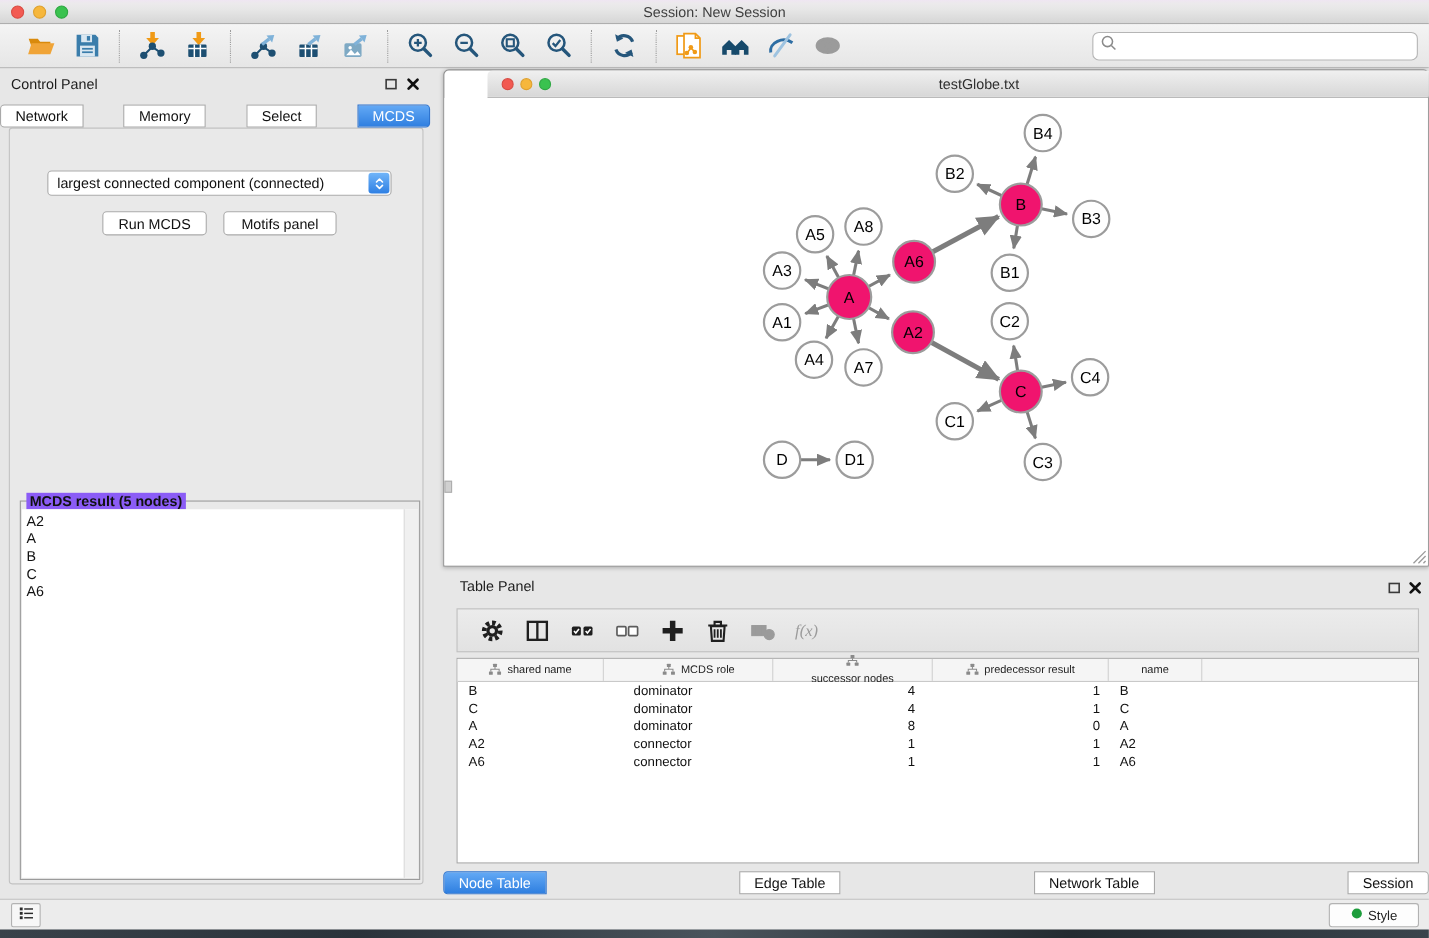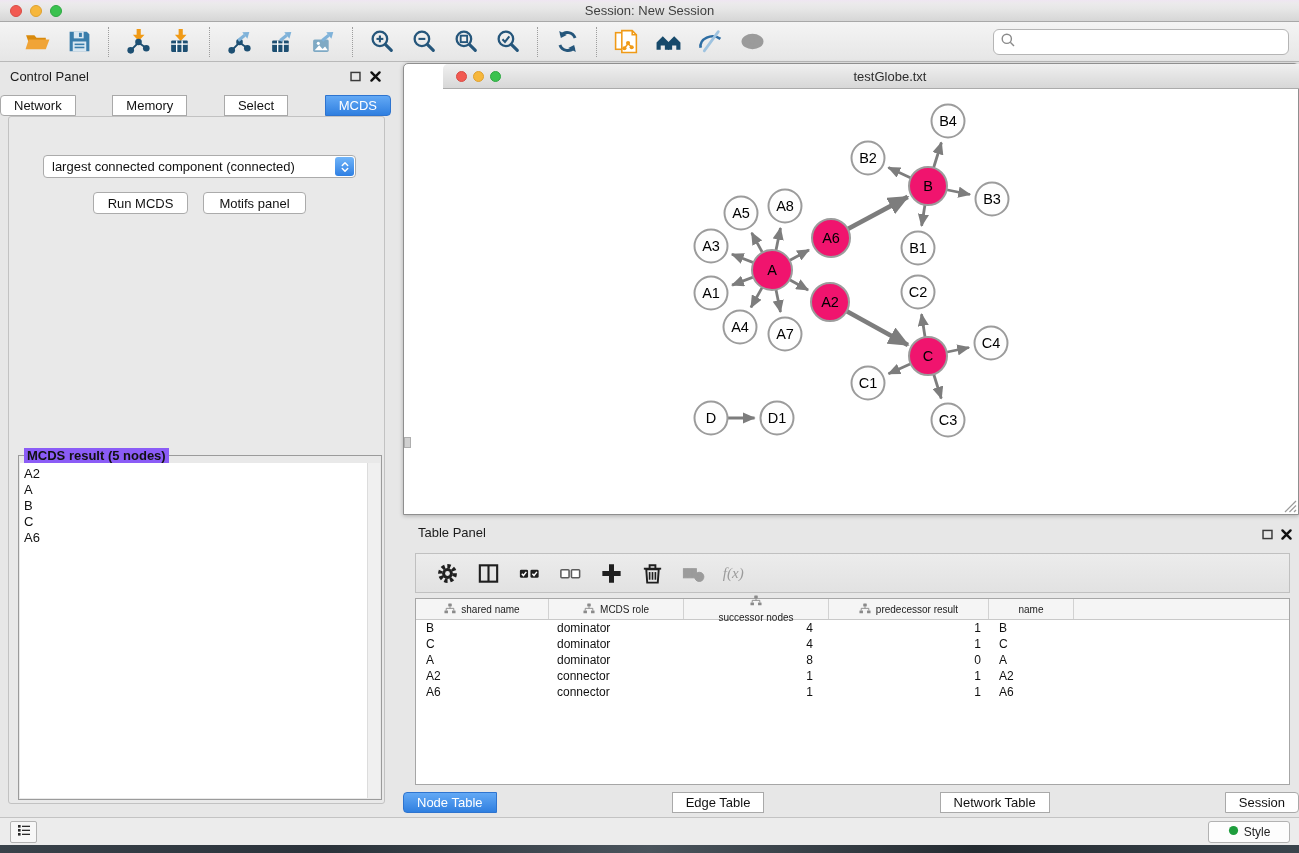--- a/index.html
+++ b/index.html
@@ -91,21 +91,21 @@
   .tp-toolbar .tb-btn { width:26px; height:26px; }
   .tp-toolbar .tb-btn svg { width:25px; height:25px; }
   .data-table { position:absolute; left:12px; top:78px; width:875px; height:187px;
     background:#fff; border:1px solid #a6a6a6; font-size:12px; color:#111; }
   .dt-header { display:flex; height:21px; background:#f5f5f5; border-bottom:1px solid #c9c9c9; }
   .dt-hcell { display:flex; align-items:center; justify-content:center; gap:5px;
     border-right:1px solid #d2d2d2; font-size:10px; color:#222; }
   .dt-hcell svg { width:12px; height:12px; }
   .dt-row { display:flex; height:16px; align-items:center; }
   .dt-cell { overflow:hidden; white-space:nowrap; }
-  .cw0 { width:133px; } .cw1 { width:135px; } .cw2 { width:145px;flex-direction:column; } .cw3 { width:160px; } .cw4 { width:85px; }
+  .cw0 { width:133px; } .cw1 { width:135px;margin-left:19px; } .cw2 { width:145px;flex-direction:column; } .cw3 { width:160px; } .cw4 { width:85px; }
   .dt-row .dt-cell:nth-child(1) { padding-left:10px; }
   .dt-row .dt-cell:nth-child(2) { padding-left:8px; }
   .dt-row .dt-cell:nth-child(3) { text-align:right; padding-right:16px; }
   .dt-row .dt-cell:nth-child(4) { text-align:right; padding-right:8px; }
   .dt-row .dt-cell:nth-child(5) { padding-left:10px; }
   .tp-tabs { bottom:4px; top:auto; }
 
   
   .statusbar { position:absolute; left:0; top:817px; width:1299px; height:28px; background:#ececec;
     border-top:1px solid #c3c3c3; }

